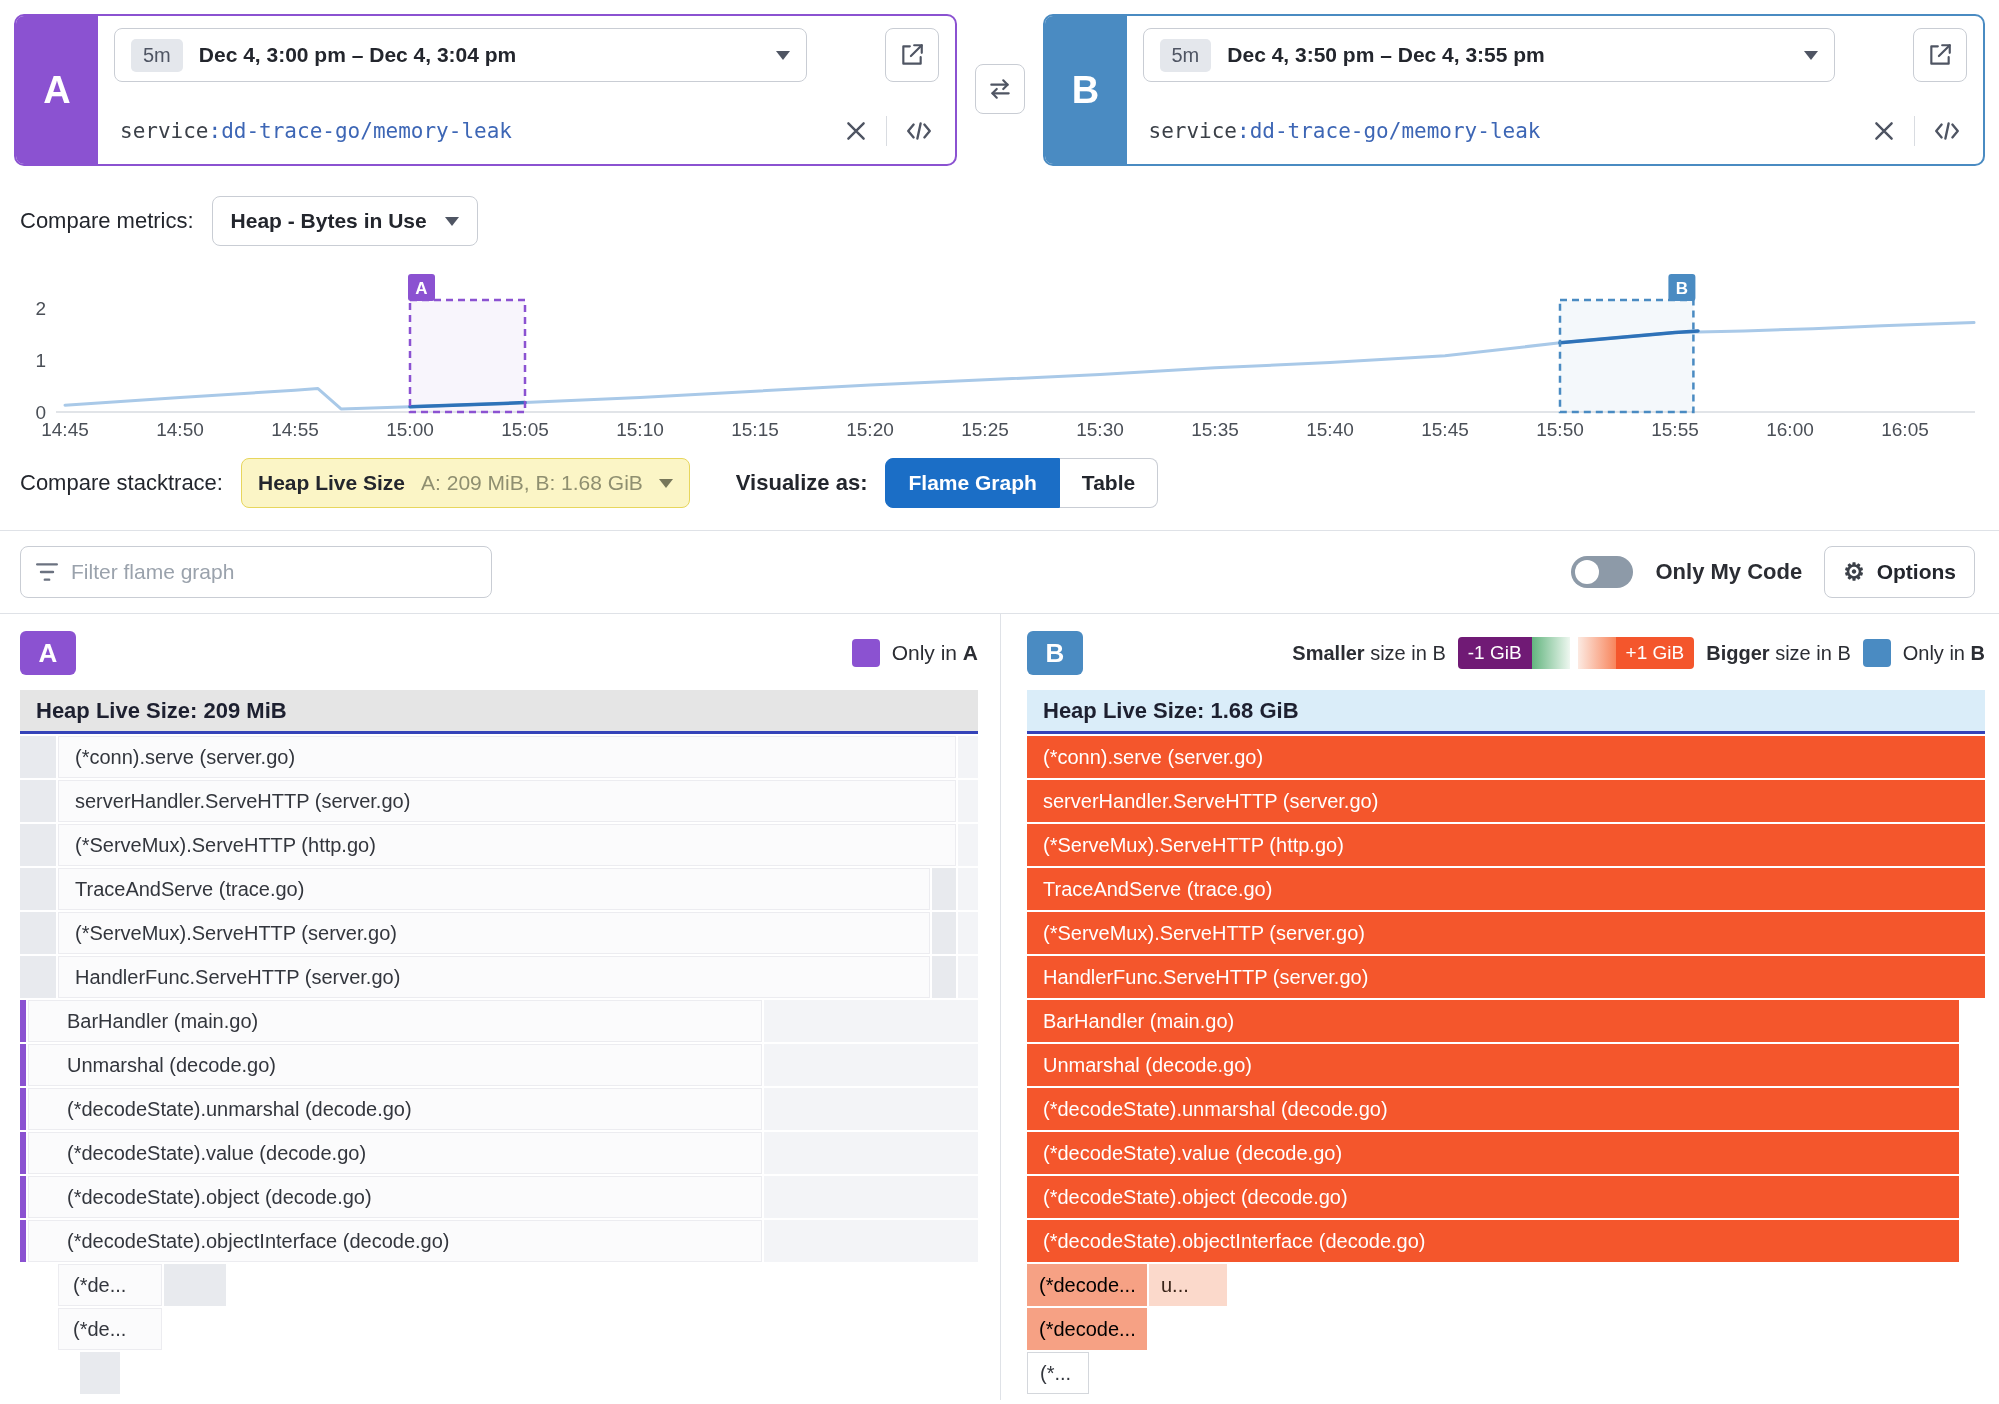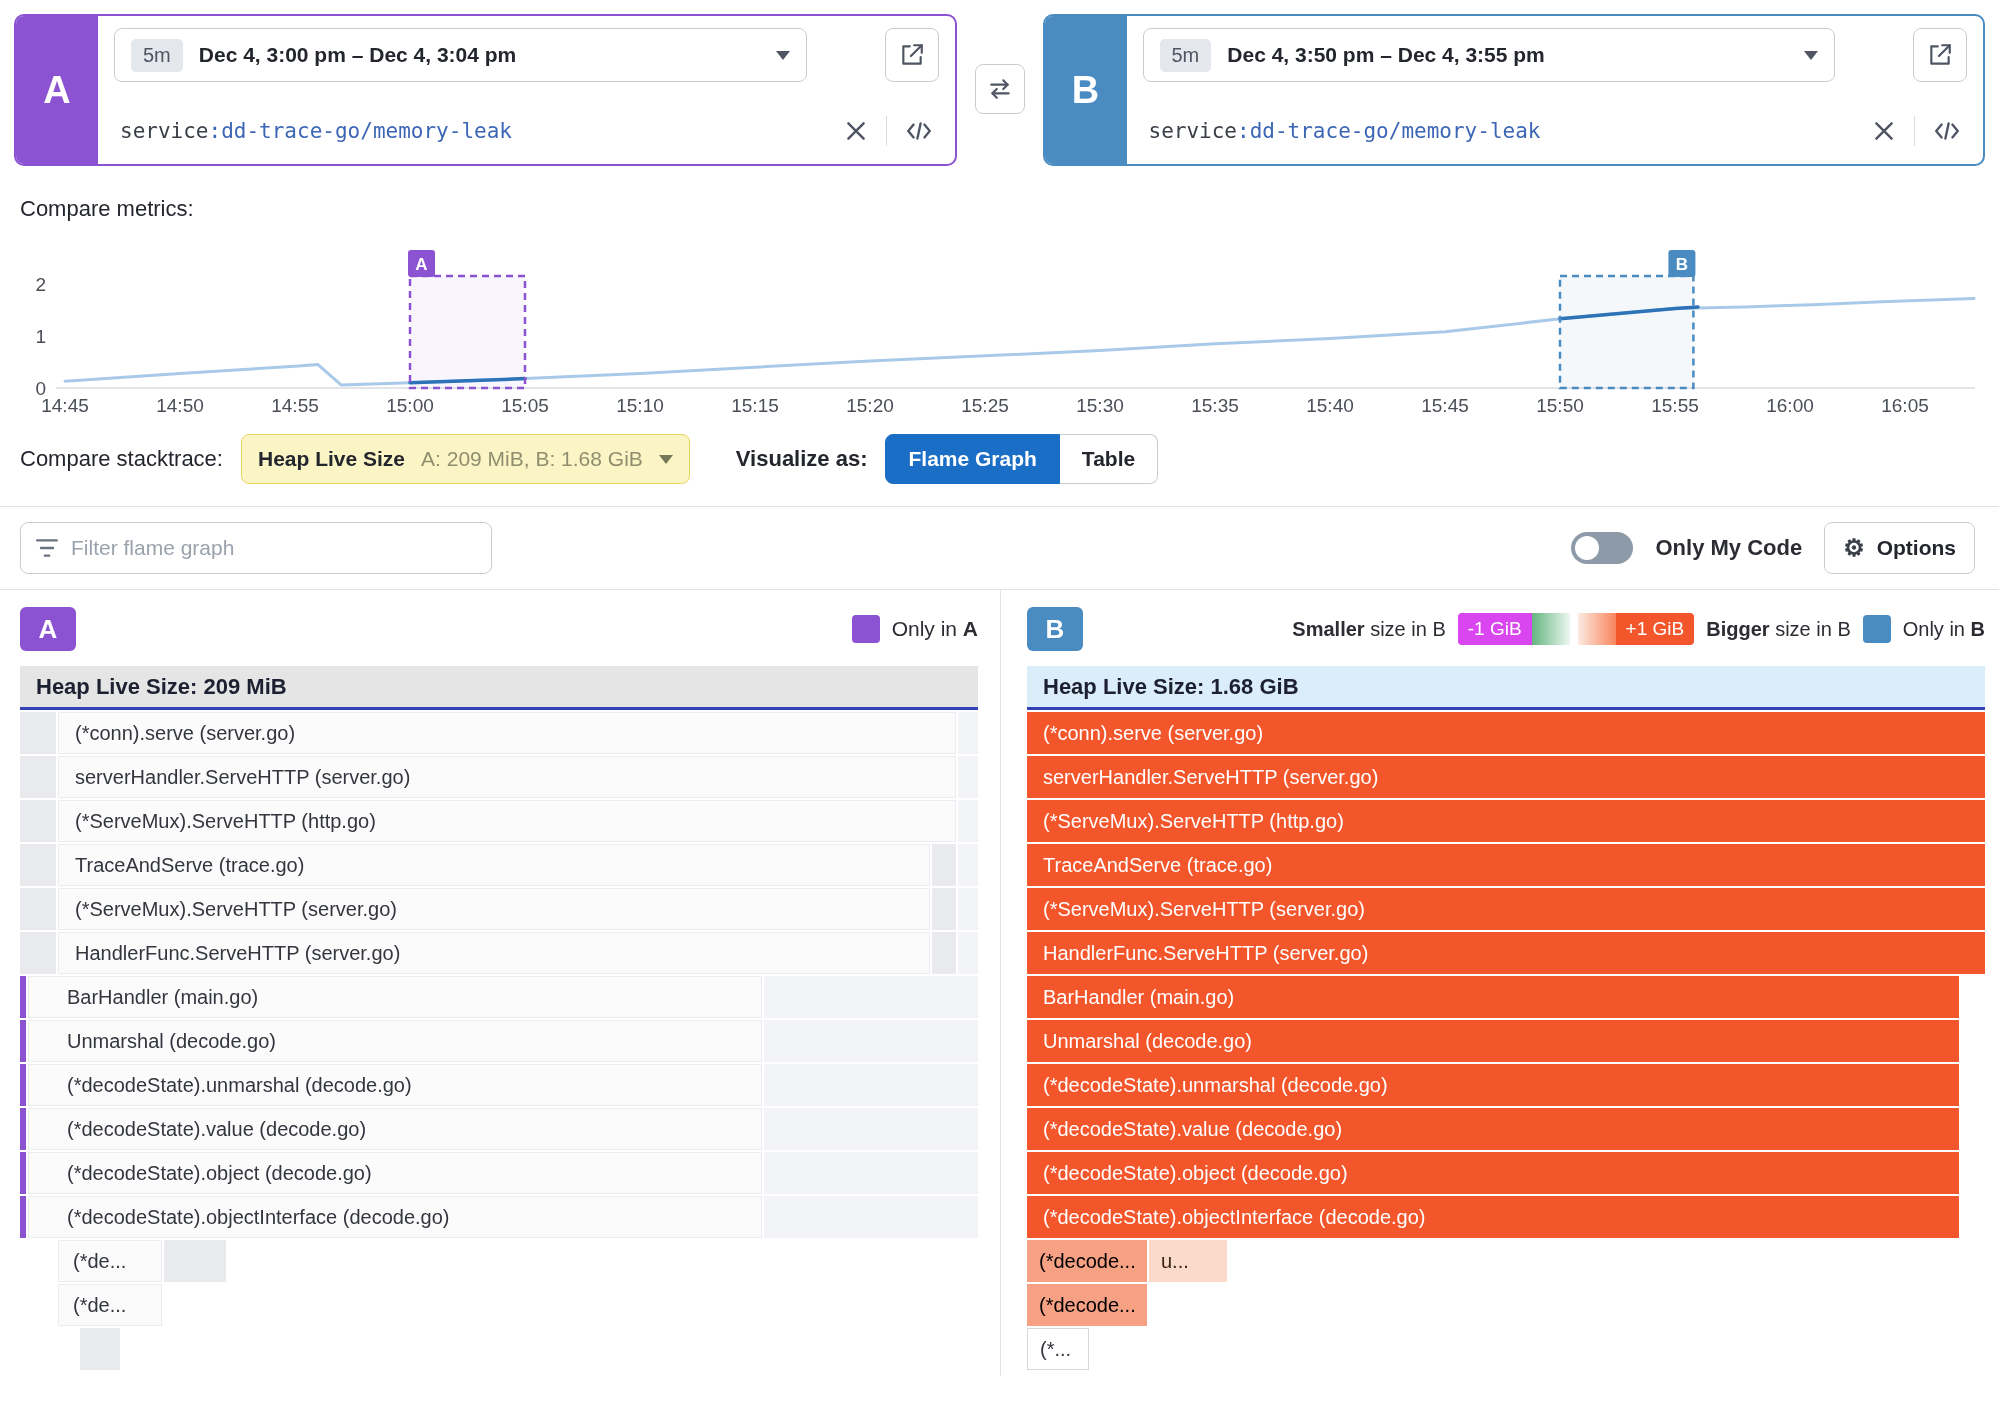--- a/index.html
+++ b/index.html
@@ -89,21 +89,21 @@
     display:flex; align-items:center; justify-content:center; }
   .badge-a { background:#8b52d1; }
   .badge-b { background:#4a8bc2; }
   .legend { margin-left:auto; display:flex; align-items:center; gap:12px; font-size:21px; }
   .legend-b { margin-left:auto; display:flex; align-items:center; gap:12px; font-size:20px; }
   .legend-square { width:28px; height:28px; border-radius:4px; }
   .sq-a { background:#8b52d1; }
   .sq-b { background:#4a8bc2; }
   .grad { display:flex; height:32px; border-radius:4px; overflow:hidden; align-items:stretch; }
   .grad > div { display:flex; align-items:center; }
-  .grad-g { background:#d946ef; color:#fff; font-size:19px; padding:0 10px; }
+  .grad-g { background:#701a75; color:#fff; font-size:19px; padding:0 10px; }
   .grad-gf { width:38px; background:linear-gradient(to right,#63b57f,#eef7f0); }
   .grad-gap { width:8px; background:#fff; }
   .grad-of { width:38px; background:linear-gradient(to right,#fceae2,#f8855c); }
   .grad-o { background:#f4562c; color:#fff; font-size:19px; padding:0 10px; }
   .title-bar { margin-top:14px; height:44px; display:flex; align-items:center; padding-left:16px;
     font-size:22px; font-weight:700; color:#1d2030; border-bottom:3px solid #3442b8; }
   .title-a { background:#e5e5e5; }
   .title-b { background:#daedf9; }
   .frames { margin-top:2px; }
   .frow { display:flex; height:42px; margin-top:2px; gap:2px; }
@@ -206,20 +206,24 @@
               </svg>
           </span>
         </span>
       </div>
     </div>
   </div>
 </div>
 
 <div class="metrics-row">
   <span class="row-label">Compare metrics:</span>
+  <button class="dropdown">
+    <span>Heap - Bytes in Use</span>
+    <span class="chev-inline"></span>
+  </button>
 </div>
 
 <div class="chart-wrap">
   <svg id="chart-svg" width="1959" height="178" viewBox="0 0 1959 178">
       <rect x="390" y="38" width="115" height="112" fill="#8b52d1" fill-opacity="0.06"></rect>
       <rect x="1540" y="38" width="133.39999999999895" height="112" fill="#4a8bc2" fill-opacity="0.06"></rect>
       <line x1="36" y1="150" x2="1955" y2="150" stroke="#d7dbe0" stroke-width="1.5"></line>
       <text x="26" y="157" text-anchor="end" font-size="19" fill="#4a4f57">0</text>
       <text x="26" y="105" text-anchor="end" font-size="19" fill="#4a4f57">1</text>
       <text x="26" y="53" text-anchor="end" font-size="19" fill="#4a4f57">2</text>

